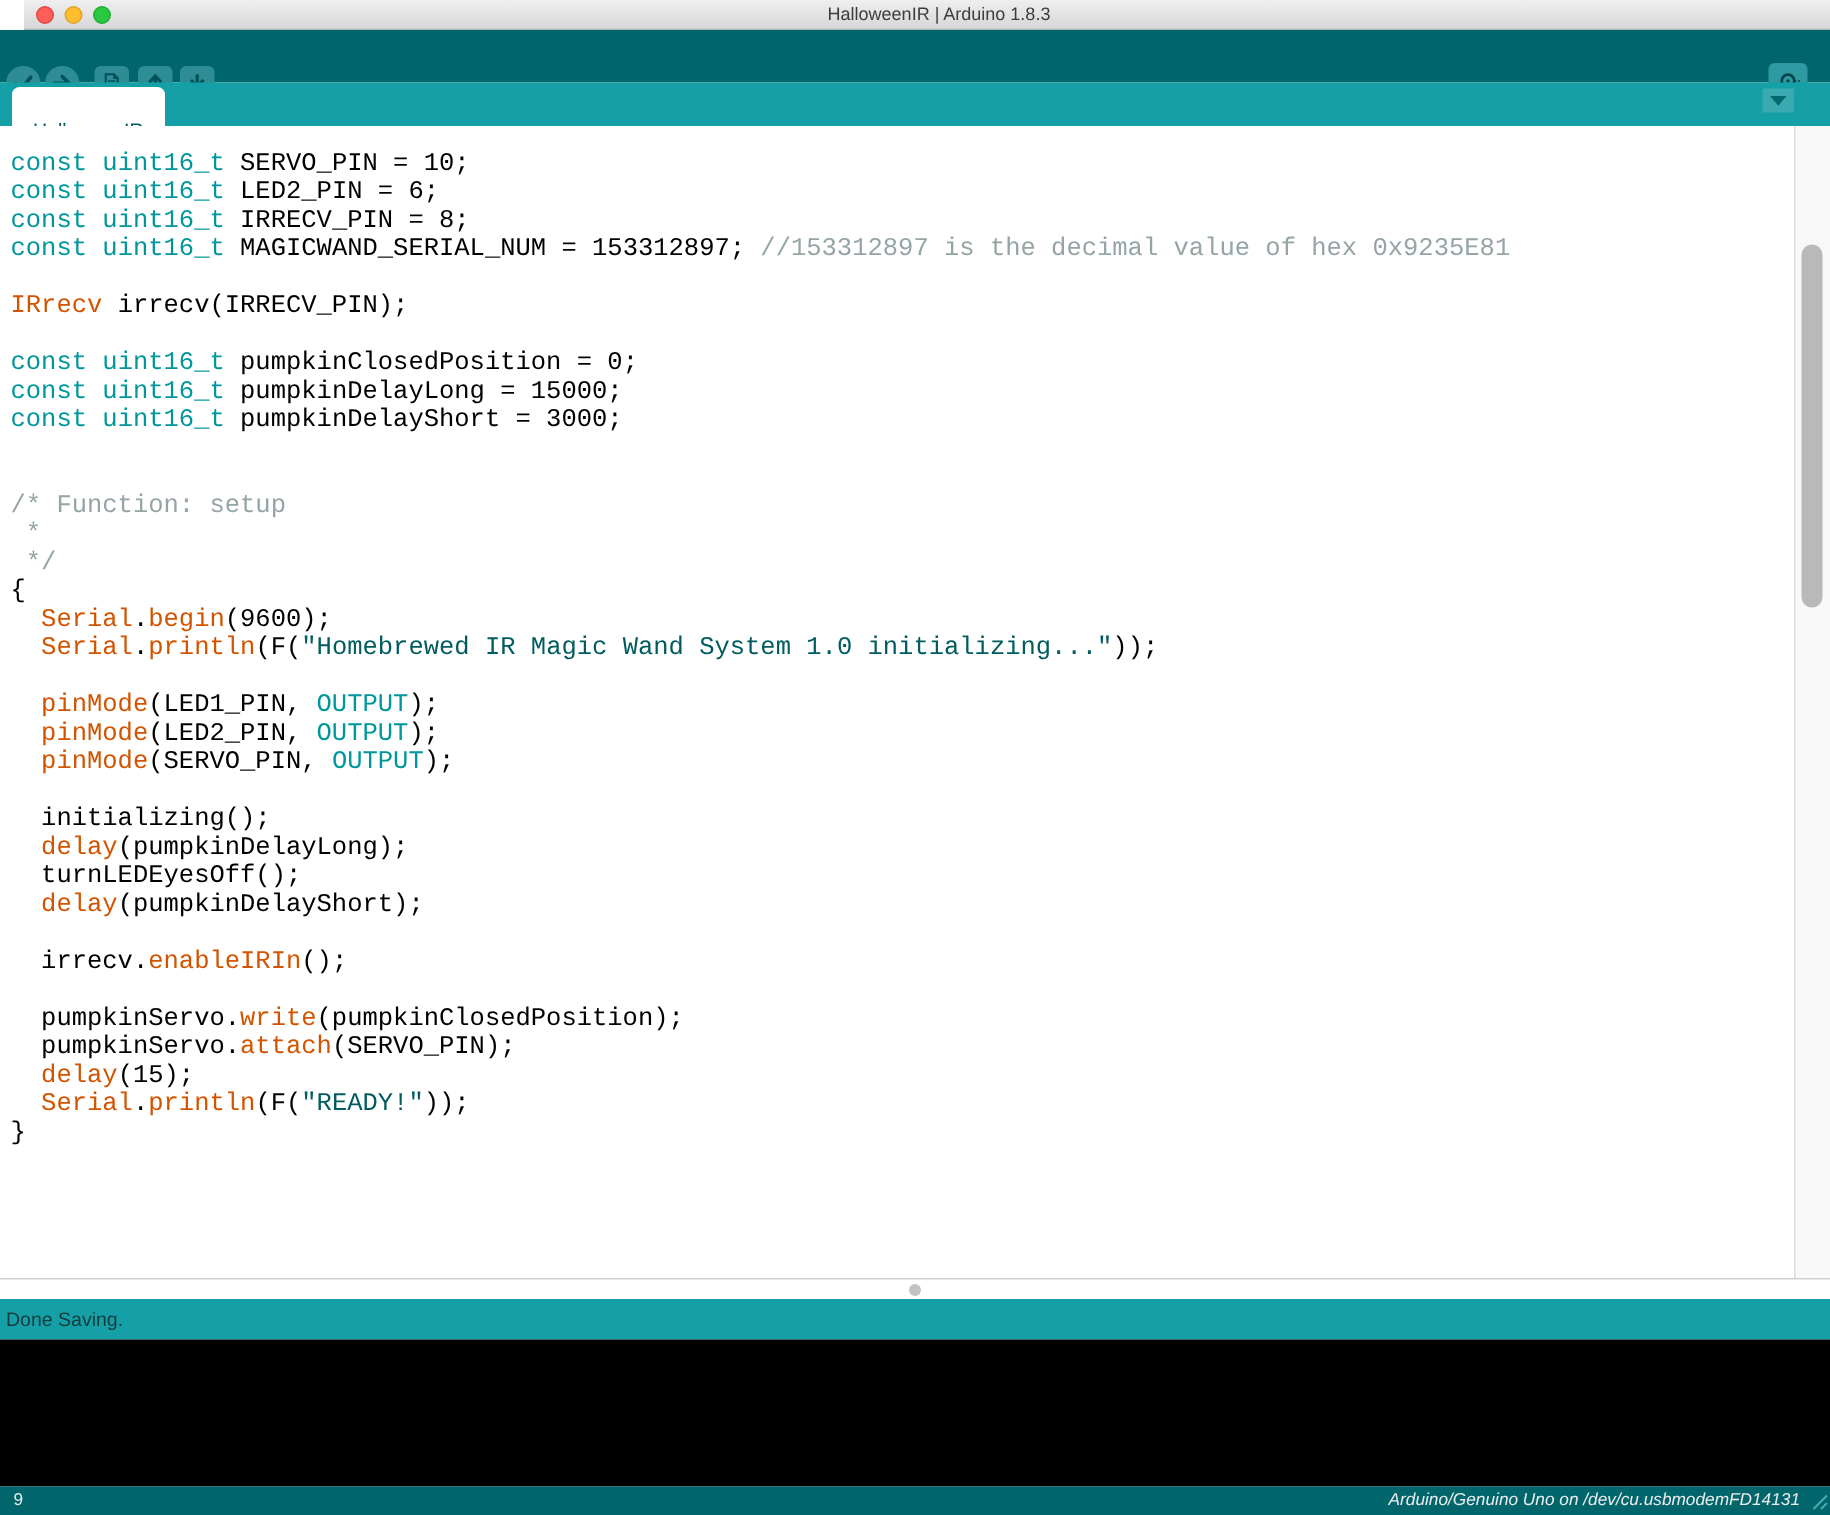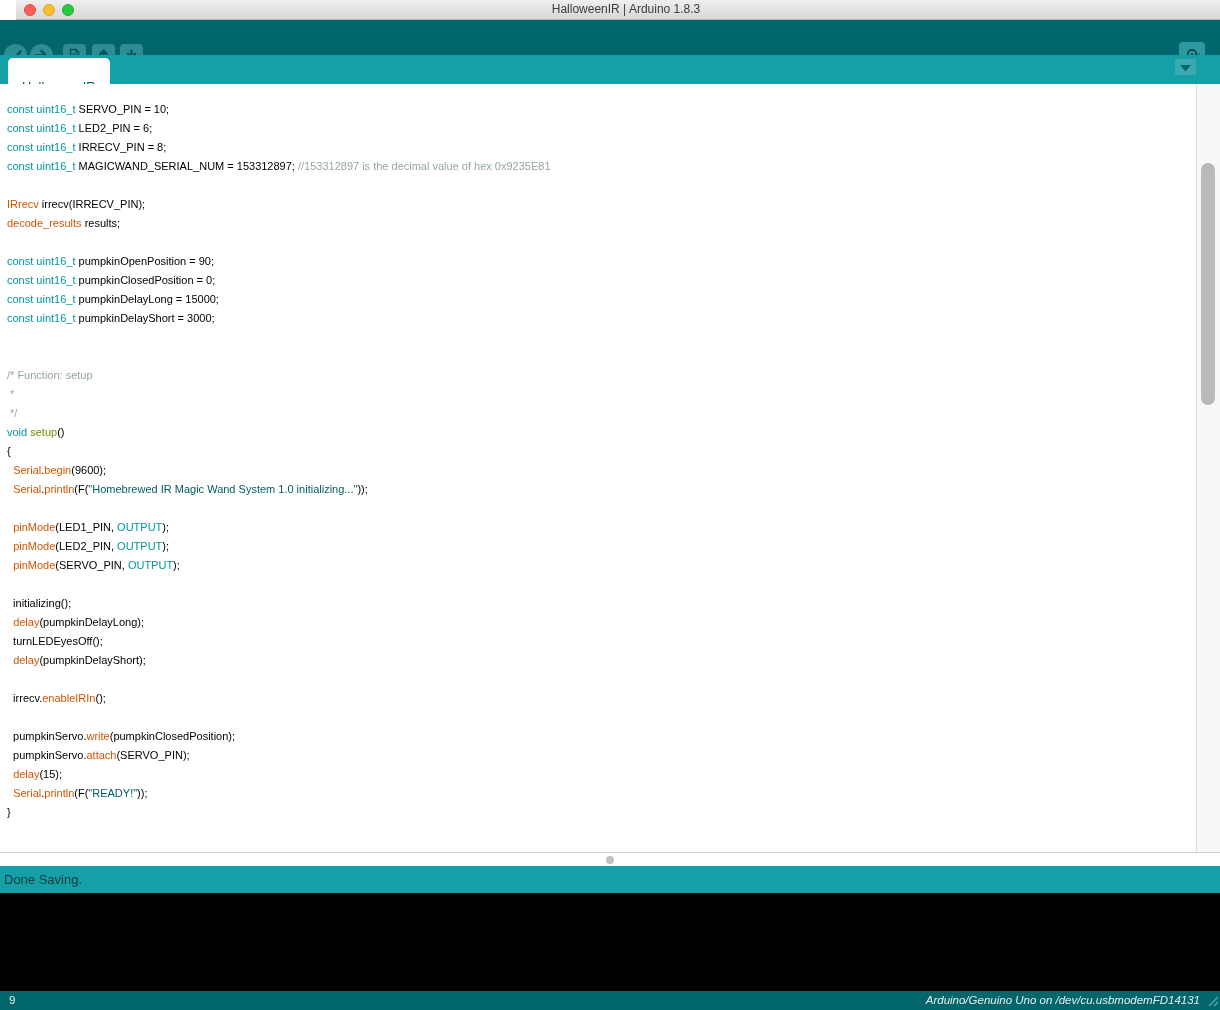--- a/index.html
+++ b/index.html
@@ -55,22 +55,22 @@
     background:#3BAAB0; display:flex; align-items:center; justify-content:center;
   }
 
   
   .editor{
     position:absolute; top:84px; left:0; width:1196px; height:768px;
     background:#ffffff; overflow:hidden;
   }
   .code{
     padding:16px 0 0 7px;
-    font-family:Liberation Sans, sans-serif;
-    font-size:11px; color:#000;
+    font-family:Liberation Mono, monospace;
+    font-size:17px; color:#000;
   }
   .code-line{ height:19px; line-height:19px; white-space:pre; }
   .tok-kw { color:#00979C; }
   .tok-fn { color:#D35400; }
   .tok-lit{ color:#00979C; }
   .tok-str{ color:#005C5F; }
   .tok-com{ color:#95A5A6; }
   .tok-st { color:#728E00; }
   .tok-pl { color:#000000; }
 
@@ -191,32 +191,29 @@
 </div>
 
 <div class="editor">
   <div class="code">
       <div class="code-line"><span class="tok-kw">const</span><span class="tok-pl"> </span><span class="tok-kw">uint16_t</span><span class="tok-pl"> SERVO_PIN = 10;</span></div>
       <div class="code-line"><span class="tok-kw">const</span><span class="tok-pl"> </span><span class="tok-kw">uint16_t</span><span class="tok-pl"> LED2_PIN = 6;</span></div>
       <div class="code-line"><span class="tok-kw">const</span><span class="tok-pl"> </span><span class="tok-kw">uint16_t</span><span class="tok-pl"> IRRECV_PIN = 8;</span></div>
       <div class="code-line"><span class="tok-kw">const</span><span class="tok-pl"> </span><span class="tok-kw">uint16_t</span><span class="tok-pl"> MAGICWAND_SERIAL_NUM = 153312897; </span><span class="tok-com">//153312897 is the decimal value of hex 0x9235E81</span></div>
       <div class="code-line">&nbsp;</div>
       <div class="code-line"><span class="tok-fn">IRrecv</span><span class="tok-pl"> irrecv(IRRECV_PIN);</span></div>
-      <div class="code-line"><span class="tok-fn">decode_results</span><span class="tok-pl"> results;</span></div>
-      <div class="code-line">&nbsp;</div>
-      <div class="code-line"><span class="tok-kw">const</span><span class="tok-pl"> </span><span class="tok-kw">uint16_t</span><span class="tok-pl"> pumpkinOpenPosition = 90;</span></div>
+      <div class="code-line">&nbsp;</div>
       <div class="code-line"><span class="tok-kw">const</span><span class="tok-pl"> </span><span class="tok-kw">uint16_t</span><span class="tok-pl"> pumpkinClosedPosition = 0;</span></div>
       <div class="code-line"><span class="tok-kw">const</span><span class="tok-pl"> </span><span class="tok-kw">uint16_t</span><span class="tok-pl"> pumpkinDelayLong = 15000;</span></div>
       <div class="code-line"><span class="tok-kw">const</span><span class="tok-pl"> </span><span class="tok-kw">uint16_t</span><span class="tok-pl"> pumpkinDelayShort = 3000;</span></div>
       <div class="code-line">&nbsp;</div>
       <div class="code-line">&nbsp;</div>
       <div class="code-line"><span class="tok-com">/* Function: setup</span></div>
       <div class="code-line"><span class="tok-com"> *</span></div>
       <div class="code-line"><span class="tok-com"> */</span></div>
-      <div class="code-line"><span class="tok-kw">void</span><span class="tok-pl"> </span><span class="tok-st">setup</span><span class="tok-pl">()</span></div>
       <div class="code-line"><span class="tok-pl">{</span></div>
       <div class="code-line"><span class="tok-pl">  </span><span class="tok-fn">Serial</span><span class="tok-pl">.</span><span class="tok-fn">begin</span><span class="tok-pl">(9600);</span></div>
       <div class="code-line"><span class="tok-pl">  </span><span class="tok-fn">Serial</span><span class="tok-pl">.</span><span class="tok-fn">println</span><span class="tok-pl">(F(</span><span class="tok-str">"Homebrewed IR Magic Wand System 1.0 initializing..."</span><span class="tok-pl">));</span></div>
       <div class="code-line">&nbsp;</div>
       <div class="code-line"><span class="tok-pl">  </span><span class="tok-fn">pinMode</span><span class="tok-pl">(LED1_PIN, </span><span class="tok-lit">OUTPUT</span><span class="tok-pl">);</span></div>
       <div class="code-line"><span class="tok-pl">  </span><span class="tok-fn">pinMode</span><span class="tok-pl">(LED2_PIN, </span><span class="tok-lit">OUTPUT</span><span class="tok-pl">);</span></div>
       <div class="code-line"><span class="tok-pl">  </span><span class="tok-fn">pinMode</span><span class="tok-pl">(SERVO_PIN, </span><span class="tok-lit">OUTPUT</span><span class="tok-pl">);</span></div>
       <div class="code-line">&nbsp;</div>
       <div class="code-line"><span class="tok-pl">  initializing();</span></div>
       <div class="code-line"><span class="tok-pl">  </span><span class="tok-fn">delay</span><span class="tok-pl">(pumpkinDelayLong);</span></div>

